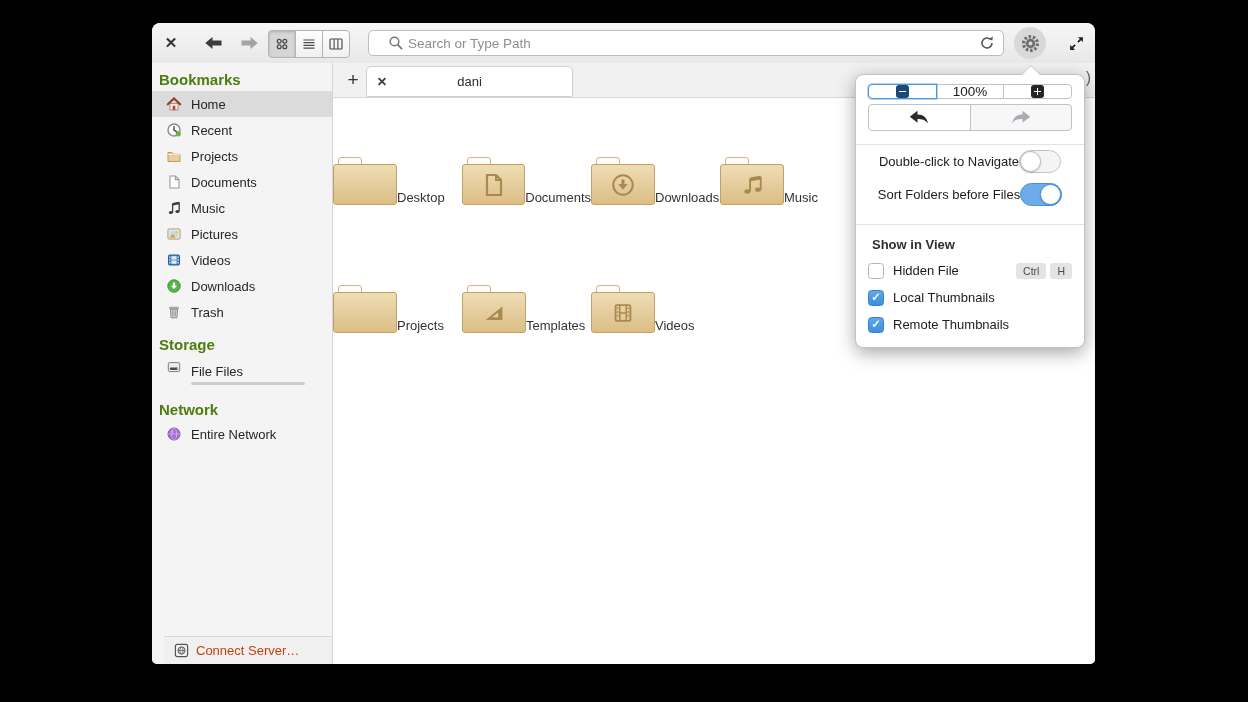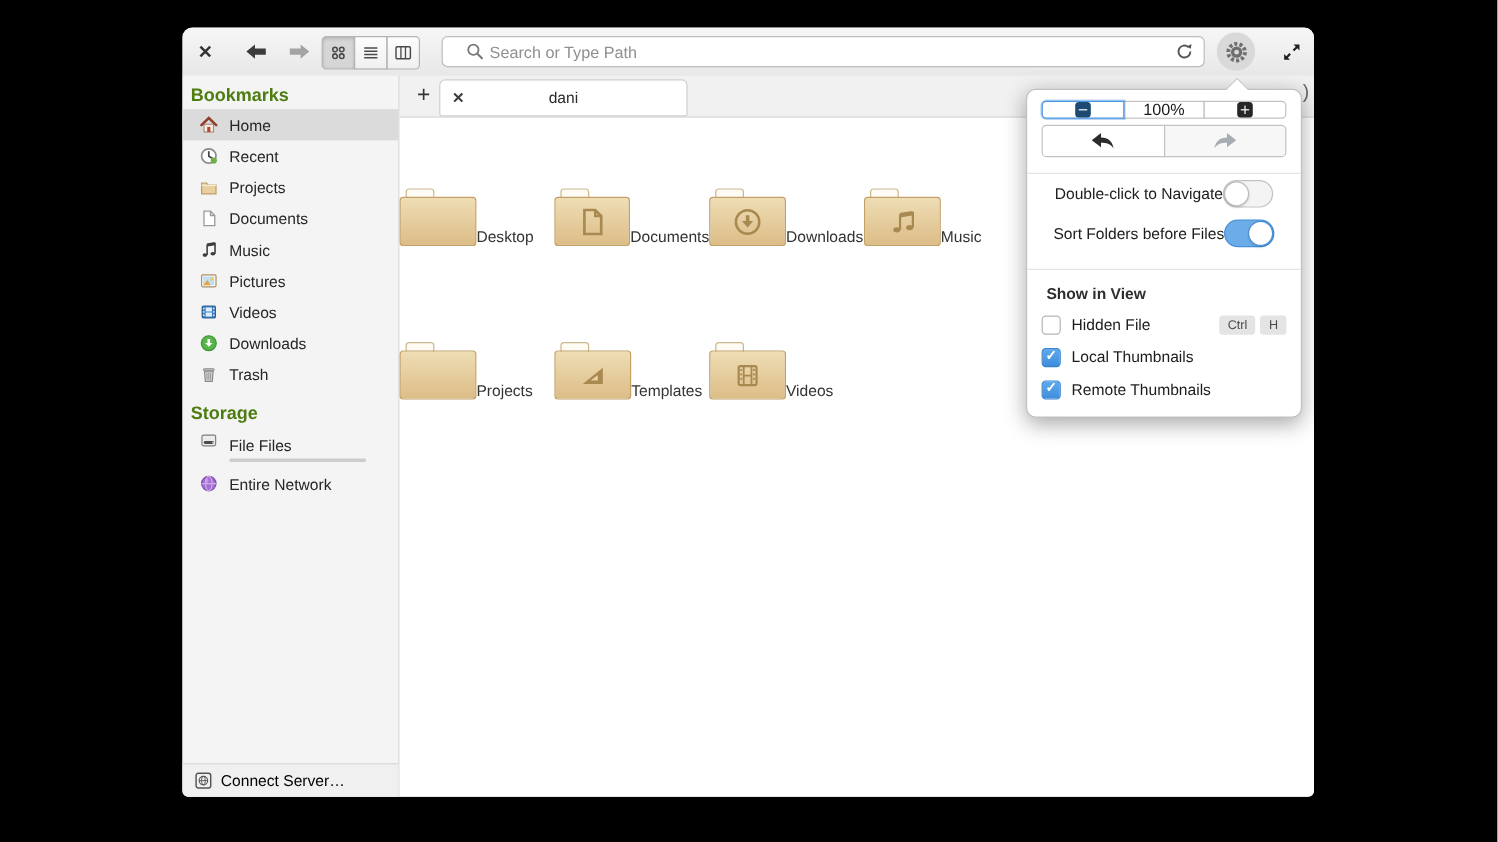--- a/index.html
+++ b/index.html
@@ -39,22 +39,22 @@
              font-size:15px;font-weight:bold;color:#4d7c0f;}
   .sb-header.gap{margin-top:7px;}
   .sb-item{height:26px;display:flex;align-items:center;padding-left:14px;gap:9px;font-size:13px;color:#262626;}
   .sb-item.selected{background:#dbdbdb;}
   .sb-item .ic{width:16px;height:16px;flex:0 0 16px;display:flex;}
   .sb-fs{height:34px;display:flex;padding-left:14px;gap:9px;font-size:13px;color:#262626;}
   .sb-fs .ic{width:16px;height:16px;flex:0 0 16px;margin-top:3px;}
   .fs-col{display:flex;flex-direction:column;justify-content:center;gap:3px;padding-top:2px;}
   .fs-bar{width:114px;height:3px;border-radius:2px;background:#cccccc;overflow:hidden;}
   .fs-fill{height:100%;background:#5a5a5a;border-radius:2px;}
-  .connect-row{position:absolute;left:0;right:0;bottom:0;height:27px;border-top:1px solid #d8d8d8;
-               display:flex;align-items:center;padding-left:10px;gap:7px;font-size:13px;color:#000000;background:#f0f0f0;}
+  .connect-row{position:absolute;left:12px;right:0;bottom:0;height:27px;border-top:1px solid #d8d8d8;
+               display:flex;align-items:center;padding-left:10px;gap:7px;font-size:13px;color:#c2410c;background:#f0f0f0;}
 
   
   .main{position:relative;flex:1;display:flex;flex-direction:column;min-width:0;}
   .tabbar{position:relative;height:34px;background:#f1f1f1;border-bottom:1px solid #d7d7d7;flex:0 0 34px;}
   .newtab-btn{position:absolute;left:8px;top:5px;width:24px;height:24px;display:flex;align-items:center;
               justify-content:center;font-size:19px;color:#333;}
   .tab{position:absolute;left:33px;top:3px;width:207px;height:31px;background:#fff;
        border:1px solid #cfcfcf;border-radius:5px 5px 2px 2px;box-sizing:border-box;
        display:flex;align-items:center;}
   .tab-close{width:30px;text-align:center;font-size:12.5px;font-weight:bold;color:#3a3a3a;}
@@ -315,20 +315,21 @@
             <rect x="3.8" y="8.6" width="8.4" height="2.4" rx="1.2" fill="#4d4d4d"></rect>
             <circle cx="11.4" cy="9.8" r="0.7" fill="#cfcfcf"></circle>
                 </svg></span>
         <span class="fs-col">
           <span>File Files</span>
           <span class="fs-bar">
             <span class="fs-fill" style="width: 29%;"></span></span>
         </span>
       </div>
 
+      <div class="sb-header gap">Network</div>
 
       <div class="sb-item">
         <span class="ic">
           <svg width="16" height="16" viewBox="0 0 16 16">
             <circle cx="8" cy="8" r="6" fill="#a56fd6" stroke="#7e4cb0" stroke-width="1"></circle>
             <ellipse cx="8" cy="8" rx="2.7" ry="6" fill="none" stroke="#cfaee8" stroke-width="0.9"></ellipse>
             <line x1="2" y1="8" x2="14" y2="8" stroke="#cfaee8" stroke-width="0.9"></line>
             <circle cx="6.2" cy="5.6" r="1.6" fill="#c9a6e8" opacity="0.8"></circle>
                 </svg>
               </span>

